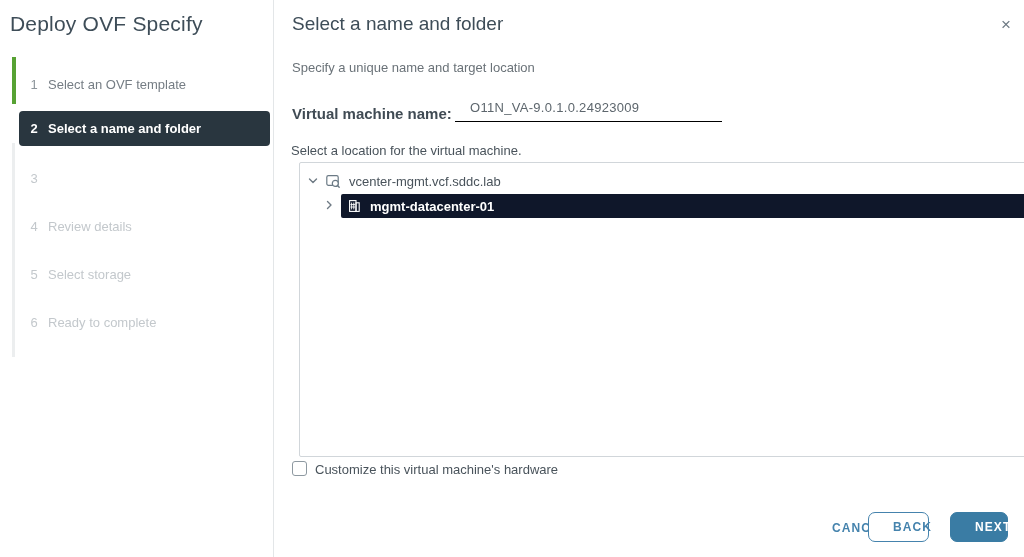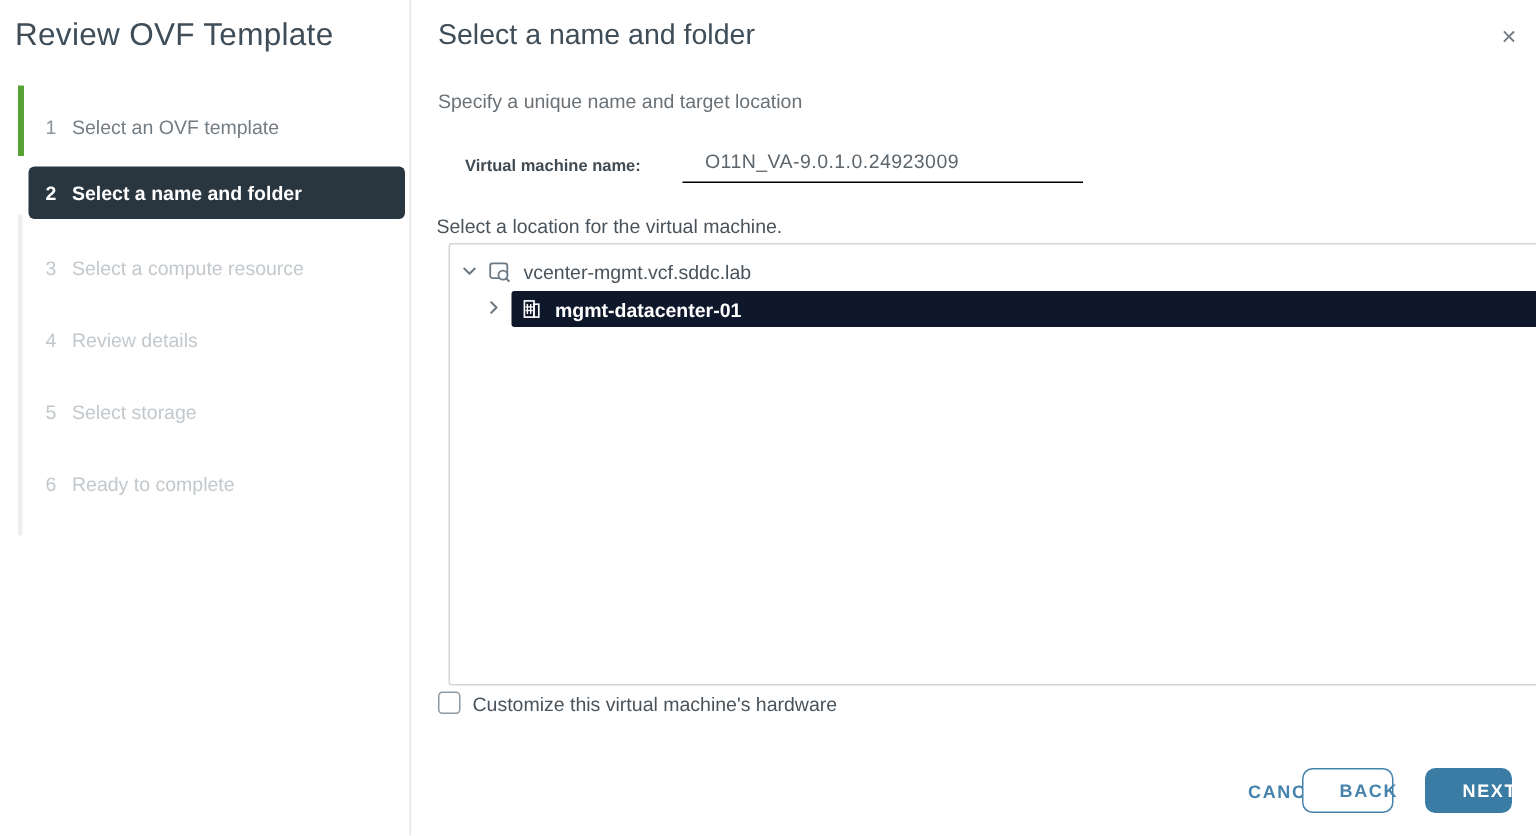--- a/index.html
+++ b/index.html
@@ -39,21 +39,21 @@
   
   .close-btn {
     position:absolute; left:995px; top:14px; width:22px; height:22px;
     background:none; border:none; cursor:pointer;
     font-size:17px; color:#6e7a84; line-height:22px; text-align:center;
     font-family:"Liberation Sans", sans-serif;
   }
   .panel-title { position:absolute; left:292px; top:13px; font-size:19px; font-weight:400; color:#3e4d58; }
   .panel-subtitle { position:absolute; left:292px; top:60px; font-size:13px; color:#6a7278; }
 
-  .vm-label { position:absolute; left:292px; top:105px; font-size:11px; font-weight:bold; color:#404b54;margin-left:18px; }
+  .vm-label { position:absolute; left:292px; top:105px; font-size:15px; font-weight:bold; color:#404b54; }
   .vm-input {
     position:absolute; left:455px; top:96px; width:267px; height:26px;
     border:none; border-bottom:1px solid #000000; border-radius:0;
     background:transparent; outline:none;
     font-family:"Liberation Sans", sans-serif;
     font-size:13px; color:#5d666d; padding:0 0 2px 15px; letter-spacing:.3px;
   }
 
   .loc-label { position:absolute; left:291px; top:143px; font-size:13px; color:#49535b; }
 
@@ -89,36 +89,35 @@
     font-size:12px; font-weight:bold; letter-spacing:1.1px;
     border-radius:7px; cursor:pointer; text-align:center;padding-left:24px;
   }
   .btn-cancel { left:824px; top:515px; height:25px; padding:0 8px; background:none; border:none; color:#4583ad; }
   .btn-back   { left:868px; top:512px; width:61px; height:30px; background:#ffffff; border:1.5px solid #4583ad; color:#4583ad; }
   .btn-next   { left:950px; top:512px; width:58px; height:30px; background:#3a7ca4; border:1px solid #3a7ca4; color:#ffffff; }
 </style>
 </head>
 <body>
 
-<div class="wizard-title">Review OVF Template</div>
+<div class="wizard-title">Deploy OVF Specify</div>
 
 <div class="track-green"></div>
 <div class="track-gray"></div>
 
 <div class="step done s1">
   <span class="num">1</span>
   <span>Select an OVF template</span>
 </div>
 <div class="step current">
   <span class="num">2</span>
   <span>Select a name and folder</span>
 </div>
 <div class="step disabled s3">
   <span class="num">3</span>
-  <span>Select a compute resource</span>
 </div>
 <div class="step disabled s4">
   <span class="num">4</span>
   <span>Review details</span>
 </div>
 <div class="step disabled s5">
   <span class="num">5</span>
   <span>Select storage</span>
 </div>
 <div class="step disabled s6">

